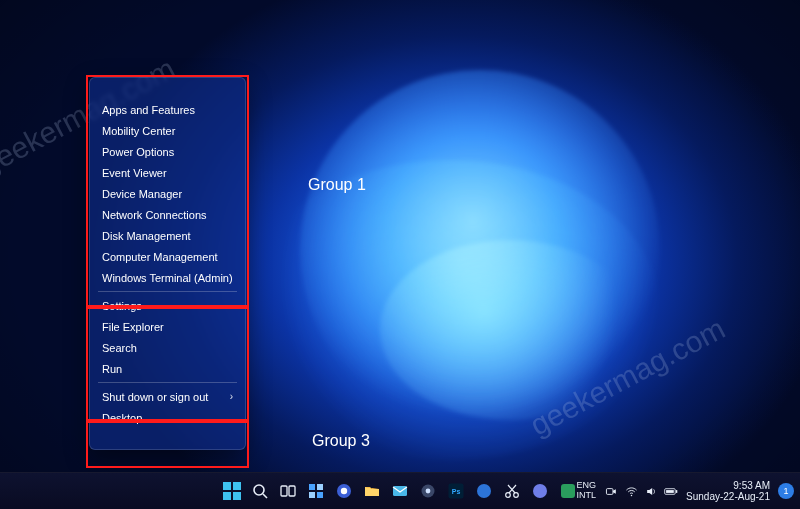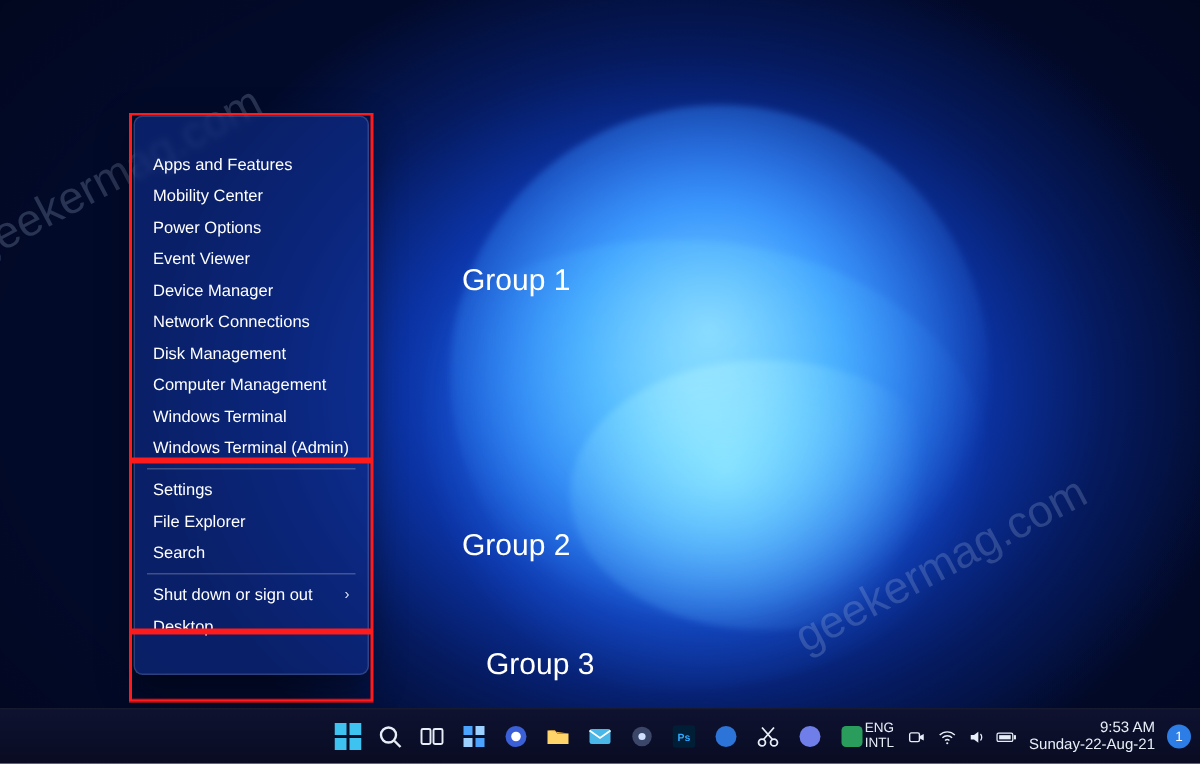--- a/index.html
+++ b/index.html
@@ -33,21 +33,21 @@
   }
   .winx .mi{padding:4.5px 12px;white-space:nowrap;cursor:default;display:flex;align-items:center;justify-content:space-between;}
   .winx hr{border:none;border-top:1px solid rgba(255,255,255,0.22);margin:3px 8px;}
   .winx .chev{font-size:10px;opacity:.85;margin-left:6px;}
 
   
   .anno{position:absolute;border:2px solid #ff1b1b;box-sizing:border-box;pointer-events:none;}
   .g1{left:86px;top:75px;width:163px;height:232px;}
   .g2{left:86px;top:307px;width:163px;height:114px;}
   .g3{left:86px;top:421px;width:163px;height:47px;}
-  .glabel{position:absolute;color:#fff;font-size:20px;font-weight:500;}
+  .glabel{position:absolute;color:#fff;font-size:16px;font-weight:500;}
 
   
   .taskbar{
     position:absolute;left:0;bottom:0;width:100%;height:36px;
     background:linear-gradient(#0e1230,#090b22);
     border-top:1px solid rgba(255,255,255,0.06);
     display:flex;
   }
   .tb-center{position:absolute;left:50%;transform:translateX(-50%);display:flex;align-items:center;gap:2px;height:100%;}
   .tbi{width:26px;height:26px;border-radius:4px;display:flex;align-items:center;justify-content:center;cursor:pointer;}
@@ -90,51 +90,50 @@
     <div class="mi">
         <span>Network Connections</span>
       </div>
     <div class="mi">
         <span>Disk Management</span>
       </div>
     <div class="mi">
         <span>Computer Management</span>
       </div>
     <div class="mi">
-        <span>Windows Terminal</span>
-      </div>
-    <div class="mi">
         <span>Windows Terminal (Admin)</span>
       </div>
     <hr>
     <div class="mi">
         <span>Settings</span>
       </div>
     <div class="mi">
         <span>File Explorer</span>
       </div>
     <div class="mi">
         <span>Search</span>
+      </div>
+    <div class="mi">
+        <span>Run</span>
       </div>
     <hr>
     <div class="mi">
       <span>Shut down or sign out</span>
       <span class="chev">›</span>
     </div>
     <div class="mi">
         <span>Desktop</span>
       </div>
   </div>
 
   <div class="anno g1"></div>
   <div class="anno g2"></div>
   <div class="anno g3"></div>
   <div class="glabel" style="left:308px;top:176px">Group 1</div>
-  <div class="glabel" style="left:308px;top:353px">Group 2</div>
-  <div class="glabel" style="left:324px;top:432px">Group 3</div>
+  <div class="glabel" style="left:312px;top:432px">Group 3</div>
 
   <div class="taskbar">
     <div class="tb-center">
       <div class="tbi">
         <svg viewBox="0 0 18 18">
             <rect x="0" y="0" width="8" height="8" fill="#3ec2f0"></rect>
             <rect x="10" y="0" width="8" height="8" fill="#3ec2f0"></rect>
             <rect x="0" y="10" width="8" height="8" fill="#3ec2f0"></rect>
             <rect x="10" y="10" width="8" height="8" fill="#3ec2f0"></rect>
           </svg>

